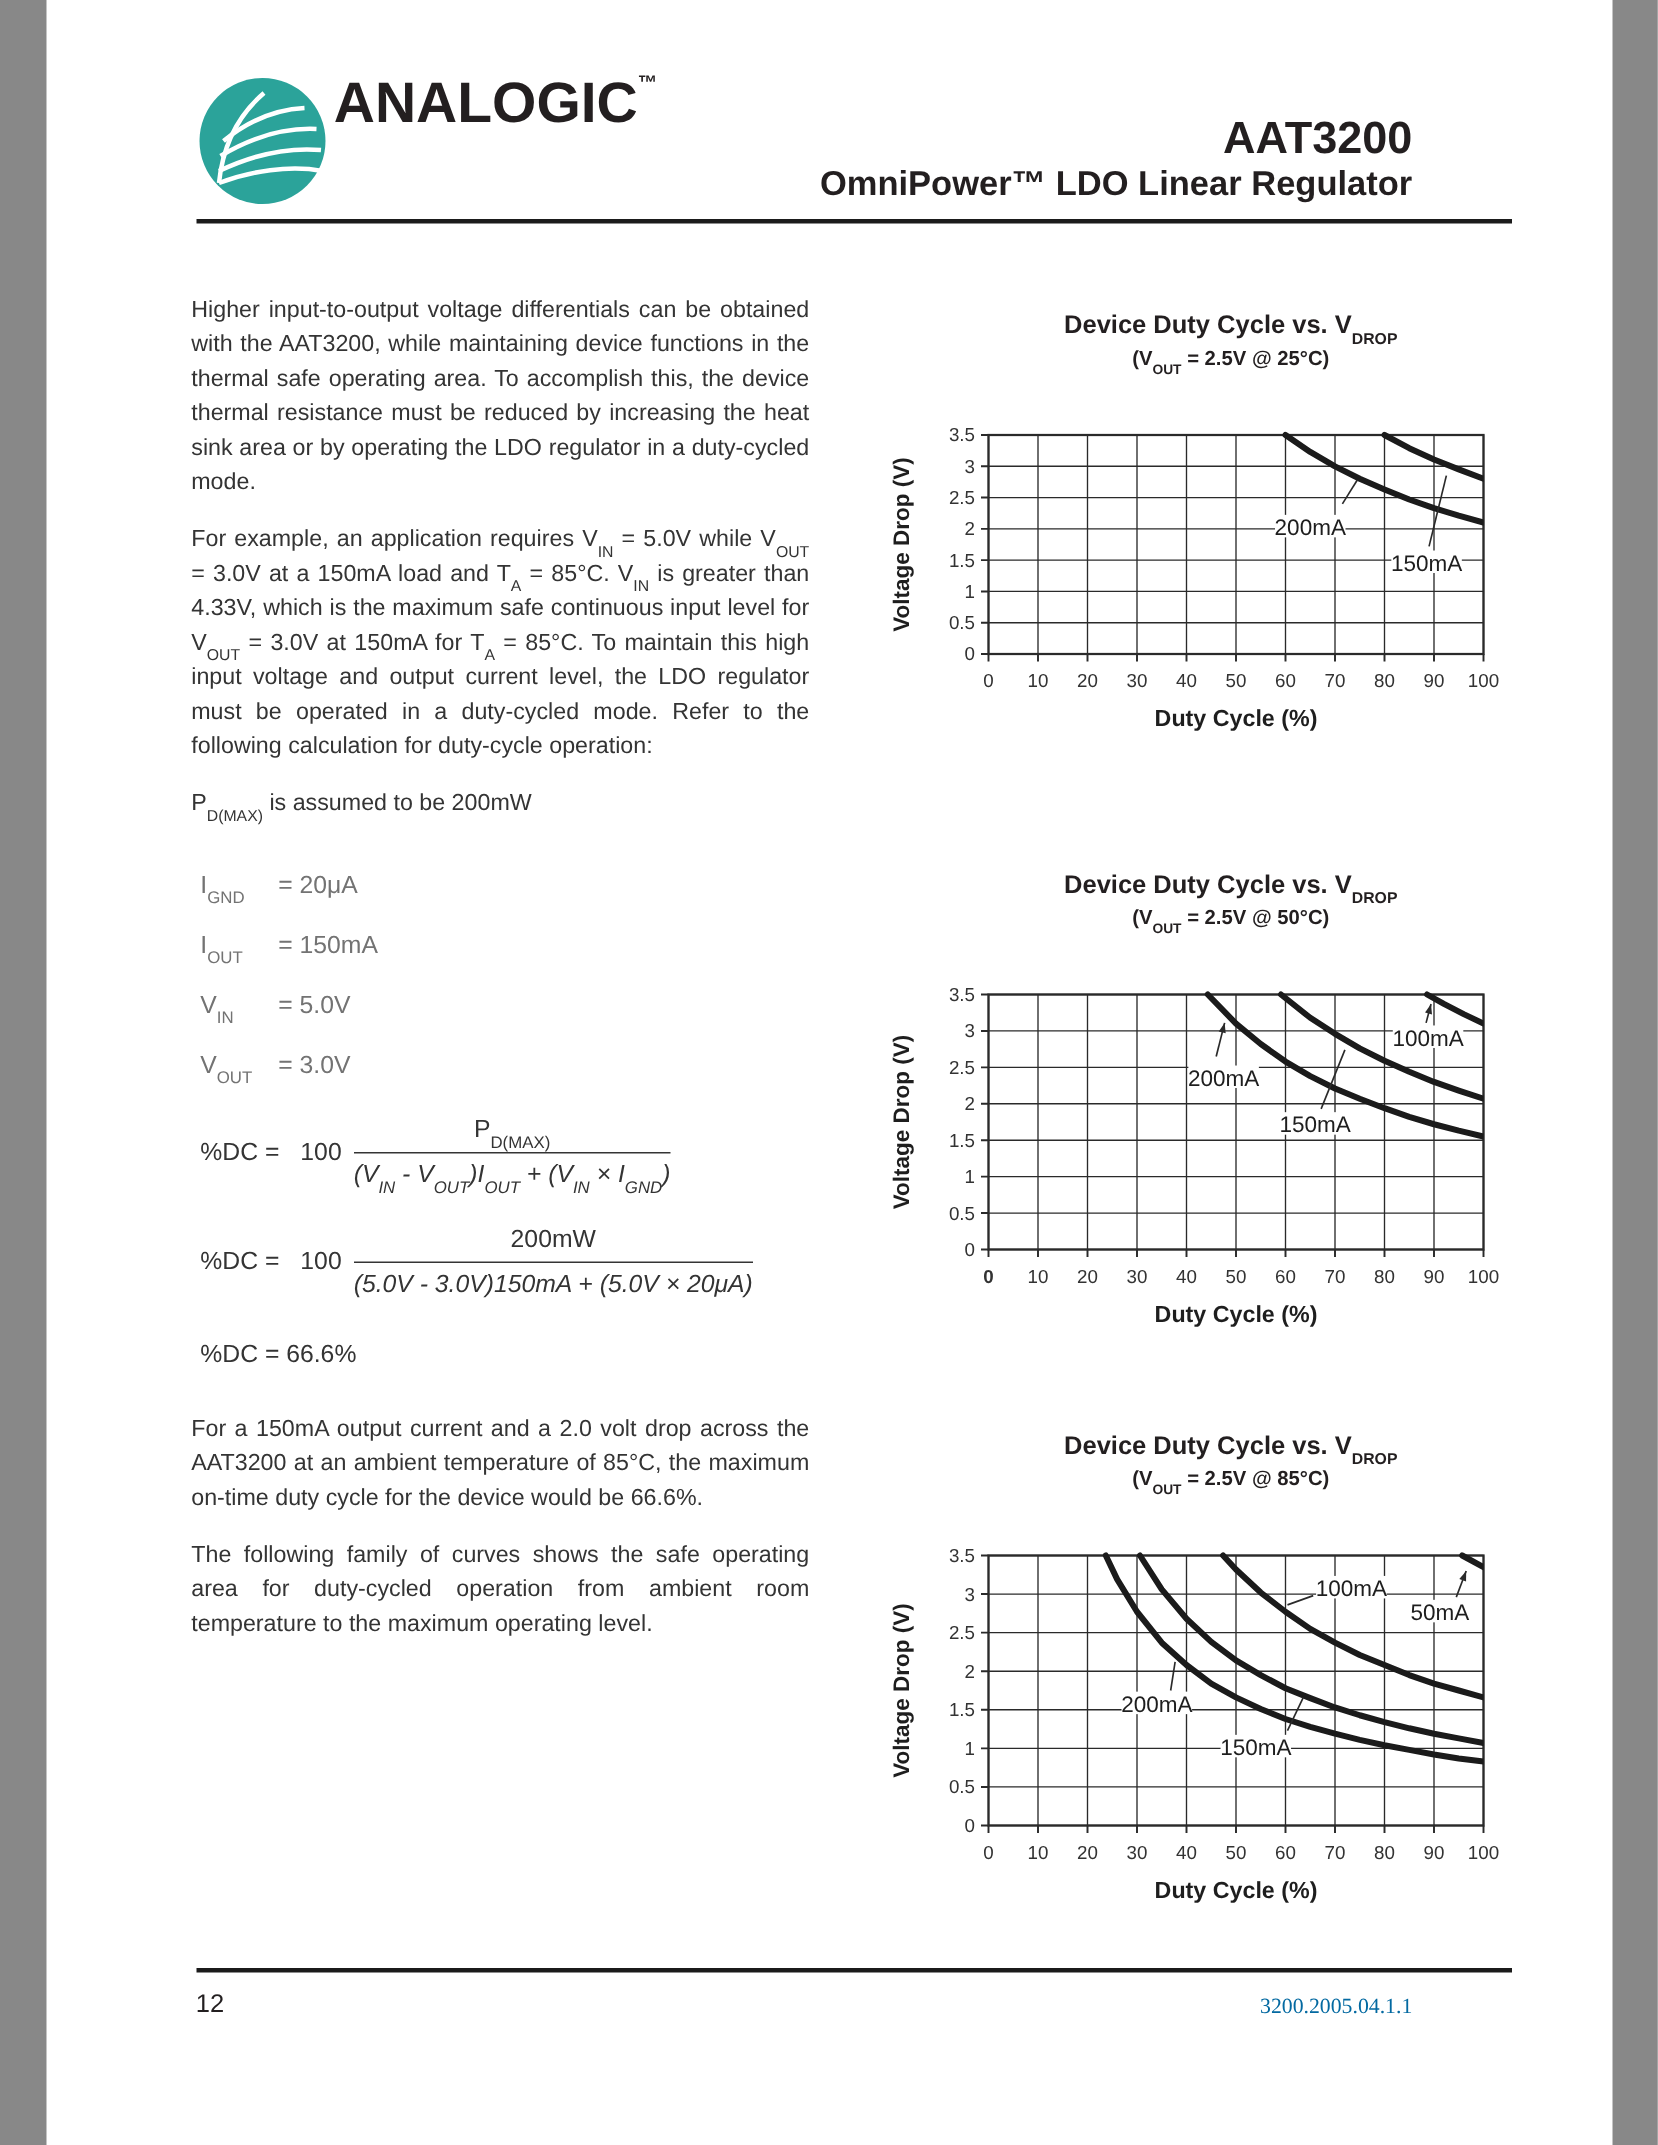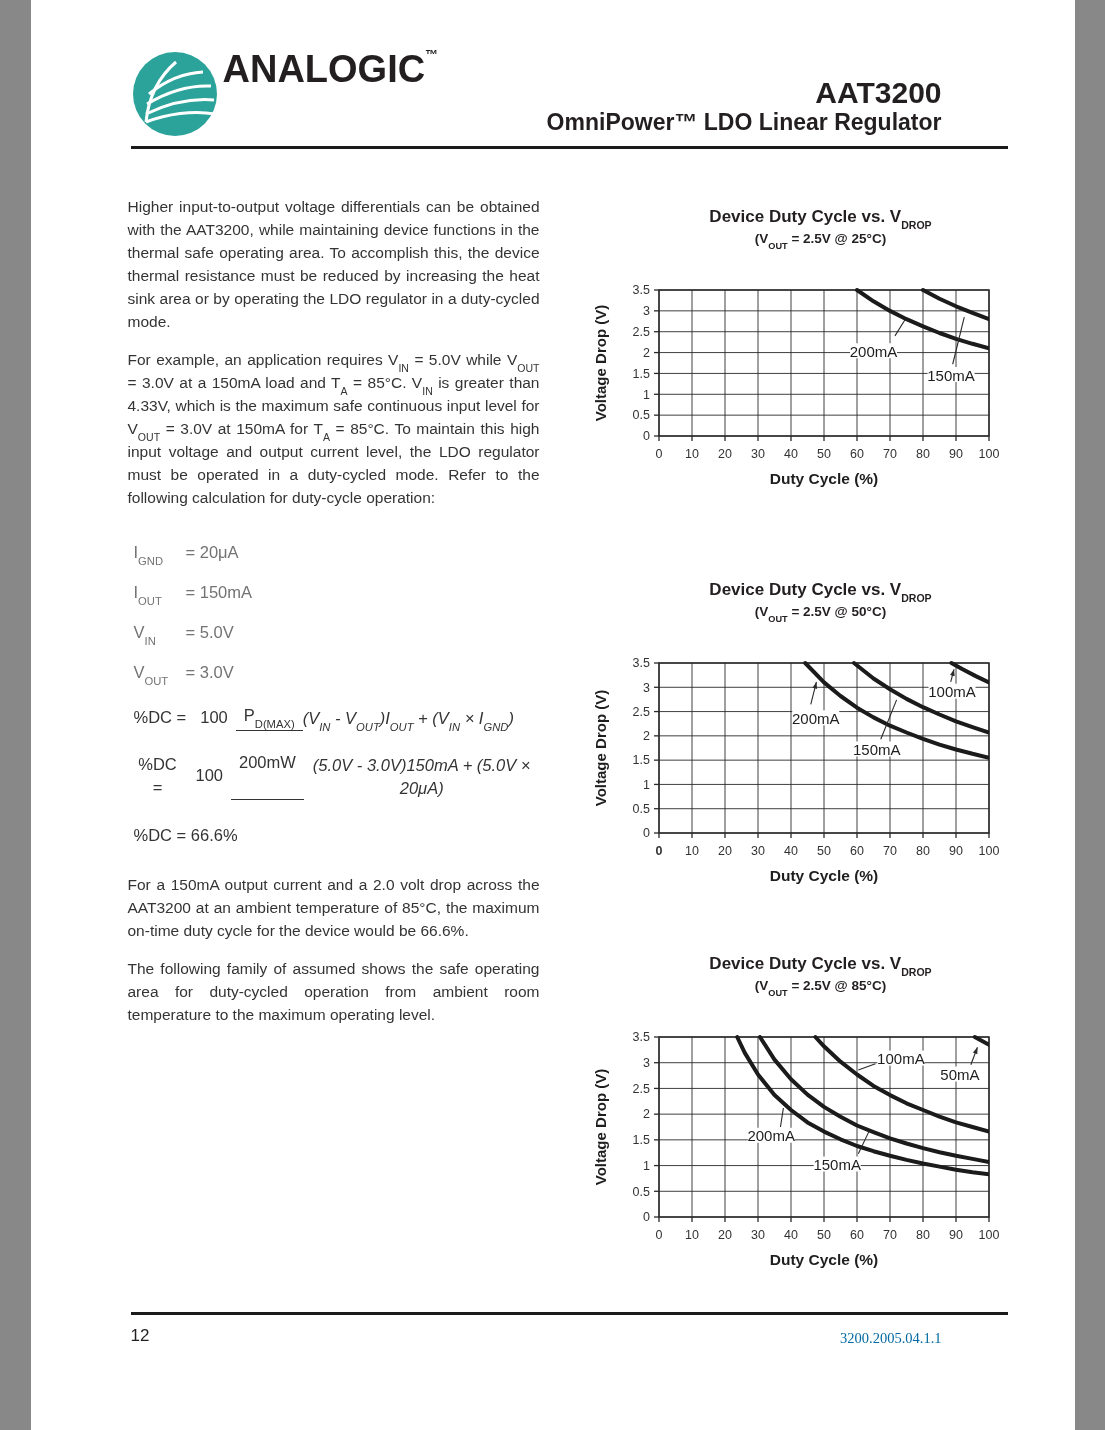--- a/index.html
+++ b/index.html
@@ -23,21 +23,21 @@
             text-align:justify;color:#343434;}
   .para{margin:0 0 15px 0;}
   sub{font-size:68%;line-height:0;position:relative;top:.28em;}
   .assumption{margin:8px 0 0 0;text-align:left;}
   .defs{margin-top:32px;margin-left:6px;}
   .def-row{display:flex;margin-bottom:17px;font-size:16.5px;color:#737373;}
   .def-sym{width:52px;}
   .eq{display:flex;align-items:center;margin:20px 0 20px 6px;font-size:16.5px;text-align:center;color:#343434;}
   .eq-lhs{margin-right:14px;}
   .eq-coef{margin-right:8px;}
-  .frac{display:inline-flex;flex-direction:row;}
+  .frac{display:inline-flex;flex-direction:column;}
   .frac .num{padding:0 8px 3px 8px;border-bottom:1.7px solid #343434;}
   .frac .den{padding-top:3px;font-style:italic;}
   .eq-result{margin:24px 0 0 6px;font-size:16.5px;text-align:left;}
   .spacer-lg{height:26px;}
   
   .fig{position:absolute;left:560px;width:460px;text-align:center;color:#231f20;}
   .fig-title{font-size:17px;font-weight:bold;line-height:24px;}
   .fig-title sub{font-size:62%;}
   .fig-subtitle{font-size:13.5px;font-weight:bold;line-height:19px;}
   .chart-svg{margin-top:32px;display:block;}
@@ -70,20 +70,21 @@
     <div class="part-number">AAT3200</div>
     <div class="product-title">OmniPower™ LDO Linear Regulator</div>
   </div>
 
   <div class="rule rule-top"></div>
 
   <div class="text-col">
     <p class="para">Higher input-to-output voltage differentials can be obtained with the AAT3200, while maintaining device functions in the thermal safe operating area. To accomplish this, the device thermal resistance must be reduced by increasing the heat sink area or by operating the LDO regulator in a duty-cycled mode.</p>
     <p class="para">For example, an application requires V<sub>IN</sub> = 5.0V while V<sub>OUT</sub> = 3.0V at a 150mA load and T<sub>A</sub> = 85°C. V<sub>IN</sub> is greater than 4.33V, which is the maximum safe continuous input level for V<sub>OUT</sub> = 3.0V at 150mA for T<sub>A</sub> = 85°C.  To maintain this high input voltage and output current level, the LDO regulator must be operated in a duty-cycled mode.  Refer to the following calculation for duty-cycle operation:</p>
 
+    <p class="para assumption">P<sub>D(MAX)</sub> is assumed to be 200mW</p>
 
     <div class="defs">
       <div class="def-row">
         <span class="def-sym">I<sub>GND</sub></span>
         <span>= 20μA</span>
       </div>
       <div class="def-row">
         <span class="def-sym">I<sub>OUT</sub></span>
         <span>= 150mA</span>
       </div>
@@ -112,21 +113,21 @@
       <span class="frac">
         <span class="num">200mW</span>
         <span class="den">(5.0V - 3.0V)150mA + (5.0V × 20μA)</span>
       </span>
     </div>
 
     <div class="eq-result">%DC = 66.6%</div>
 
     <div class="spacer-lg"></div>
     <p class="para">For a 150mA output current and a 2.0 volt drop across the AAT3200 at an ambient temperature of 85°C, the maximum on-time duty cycle for the device would be 66.6%.</p>
-    <p class="para">The following family of assumed shows the safe operating area for duty-cycled operation from ambient room temperature to the maximum operating level.</p>
+    <p class="para">The following family of curves shows the safe operating area for duty-cycled operation from ambient room temperature to the maximum operating level.</p>
   </div>
 
   <div class="fig" style="top:205px;">
     <div class="fig-title">Device Duty Cycle vs. V<sub>DROP</sub></div>
     <div class="fig-subtitle">(V<sub>OUT</sub> = 2.5V @ 25°C)</div>
     <svg class="chart-svg" viewBox="0 0 450 256" width="450" height="256">
         <line x1="68" y1="10" x2="68" y2="156" stroke="#2a2a2a" stroke-width="0.9"></line>
         <line x1="101" y1="10" x2="101" y2="156" stroke="#2a2a2a" stroke-width="0.9"></line>
         <line x1="134" y1="10" x2="134" y2="156" stroke="#2a2a2a" stroke-width="0.9"></line>
         <line x1="167" y1="10" x2="167" y2="156" stroke="#2a2a2a" stroke-width="0.9"></line>

